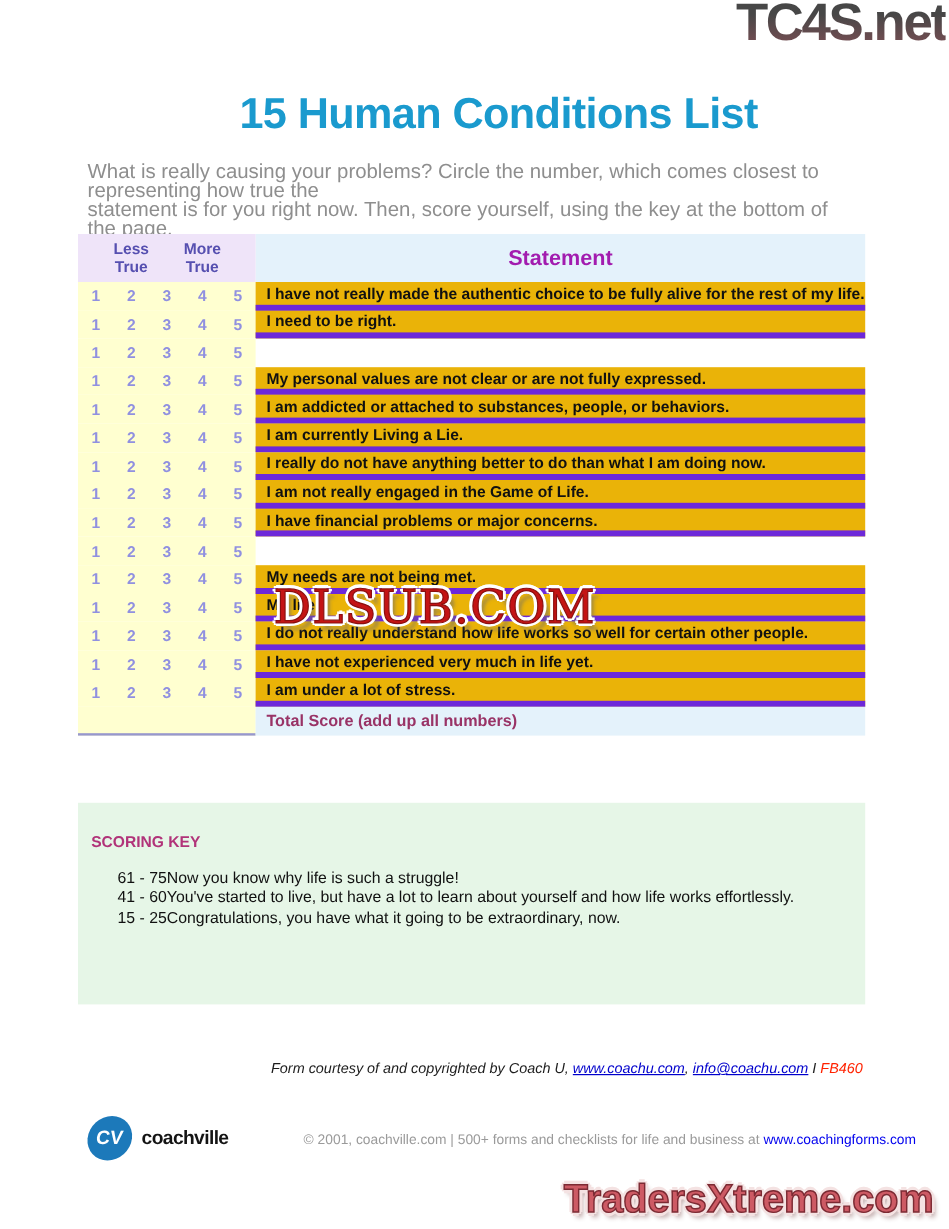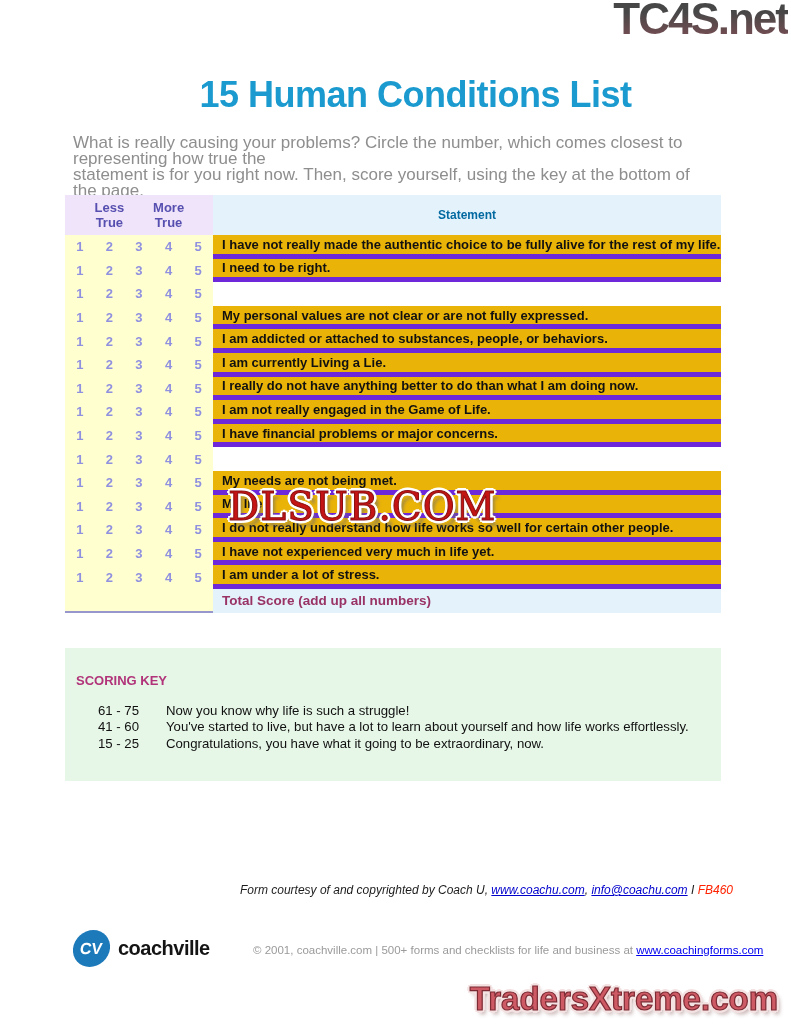--- a/index.html
+++ b/index.html
@@ -19,50 +19,50 @@
 
   
   .table{position:absolute;left:65px;top:195px;width:656px;}
   .thead{display:flex;height:40px;}
   .th-scale{position:relative;width:148px;flex:0 0 148px;background:#efe4f9;}
   .th-less,.th-more{position:absolute;top:0;height:100%;display:flex;align-items:center;justify-content:center;
          text-align:center;font-size:13px;font-weight:bold;color:#564fb0;white-space:pre-line;line-height:15px;}
   .th-less{left:8%;width:44%;}
   .th-more{left:48%;width:44%;}
   .th-statement{flex:1;background:#e4f2fb;display:flex;align-items:center;justify-content:center;
-         font-size:12px;font-weight:bold;color:#0369a1;}
+         font-size:18px;font-weight:bold;color:#a21caf;}
   .trow{display:flex;height:23.6px;}
   .scale-cell{width:148px;flex:0 0 148px;background:#ffffd0;display:flex;}
   .scale-cell .num{flex:1;display:flex;align-items:center;justify-content:center;
          font-size:13px;font-weight:bold;color:#9090e0;}
   .stmt-cell{flex:1;display:flex;align-items:center;padding-left:9px;font-size:13px;color:#111;
          border-bottom:5px solid #6d28d9;background:#eab308;font-weight:bold;}
   .trow.total .scale-cell{border-bottom:2px solid #9797cd;}
   .trow.total .stmt-cell{border-bottom:none;background:#e4f2fb;font-weight:bold;color:#993366;font-size:13.5px;}
 
   
-  .scoring{position:absolute;left:65px;top:648px;width:656px;height:133px;background:#e6f6e7;box-sizing:border-box;
+  .scoring{position:absolute;left:65px;top:669px;width:656px;height:168px;background:#e6f6e7;box-sizing:border-box;
            padding:25px 0 0 11px;}
   .scoring-title{font-size:13px;font-weight:bold;color:#b13379;}
   .scoring-rows{margin-top:15px;}
   .score-row{display:flex;line-height:16.4px;font-size:13.2px;color:#111;}
-  .score-range{width:63px;flex:0 0 63px;text-align:right;padding-right:27px;}
+  .score-range{width:63px;flex:0 0 63px;text-align:right;padding-right:0;}
   .score-text{flex:1;}
 
   
-  .courtesy{position:absolute;top:883px;right:58px;font-size:12px;font-style:italic;color:#1c1c1c;white-space:nowrap;}
+  .courtesy{position:absolute;top:883px;right:72px;font-size:12px;font-style:italic;color:#1c1c1c;white-space:nowrap;}
   .courtesy .lnk{color:#0000cc;text-decoration:underline;cursor:pointer;}
   .courtesy .code{color:#ff2200;}
   .brand{position:absolute;left:73px;top:930px;display:flex;align-items:center;}
   .cv-circle{width:37px;height:37px;border-radius:50%;background:#1c79ba;display:flex;align-items:center;
          justify-content:center;color:#fff;font-weight:bold;font-size:16px;transform:skewX(-6deg);}
   .cv-circle span{transform:skewX(-2deg);}
-  .brand-name{margin-left:8px;font-size:20px;font-weight:bold;color:#141414;letter-spacing:-0.5px;}
+  .brand-name{margin-left:8px;font-size:16px;font-weight:bold;color:#141414;letter-spacing:-0.5px;}
   .copyright{position:absolute;left:253px;top:944px;font-size:11.5px;color:#9a9a9a;white-space:nowrap;}
-  .copyright .lnk{color:#0000ee;text-decoration:underline;cursor:pointer;}
+  .copyright .lnk{color:#0000ee;cursor:pointer;}
 
   
   .dlsub{position:absolute;left:228px;top:484px;font-family:"DejaVu Serif","Liberation Serif",serif;
          font-weight:normal;font-size:39px;letter-spacing:1px;color:#c41414;-webkit-text-stroke:1px #8a0f0f;
          text-shadow:
            -2px -2px 0 #fff, 2px -2px 0 #fff, -2px 2px 0 #fff, 2px 2px 0 #fff,
            -3px 0 0 #fff, 3px 0 0 #fff, 0 -3px 0 #fff, 0 3px 0 #fff,
            5px 6px 3px rgba(110,110,110,.55);}
   .traders{position:absolute;top:980px;right:13px;font-size:33px;font-weight:bold;color:#cd5a64;
          -webkit-text-stroke:1.2px #7c2a33;

